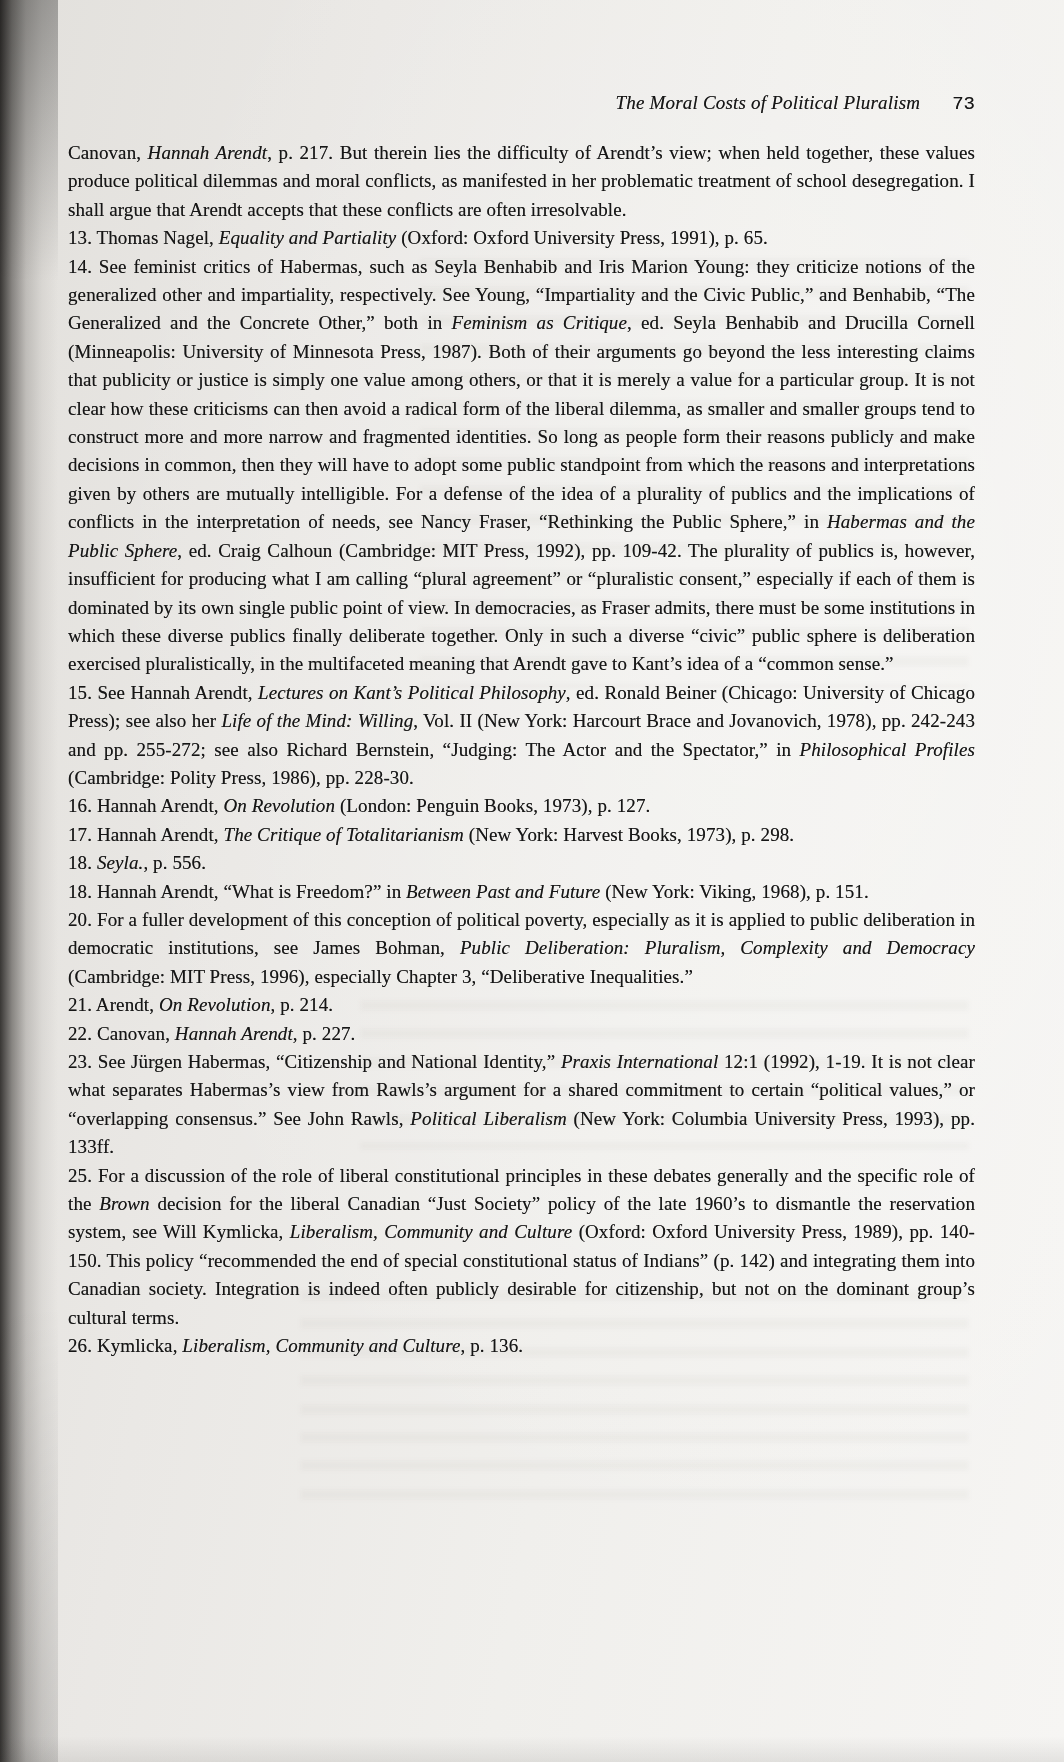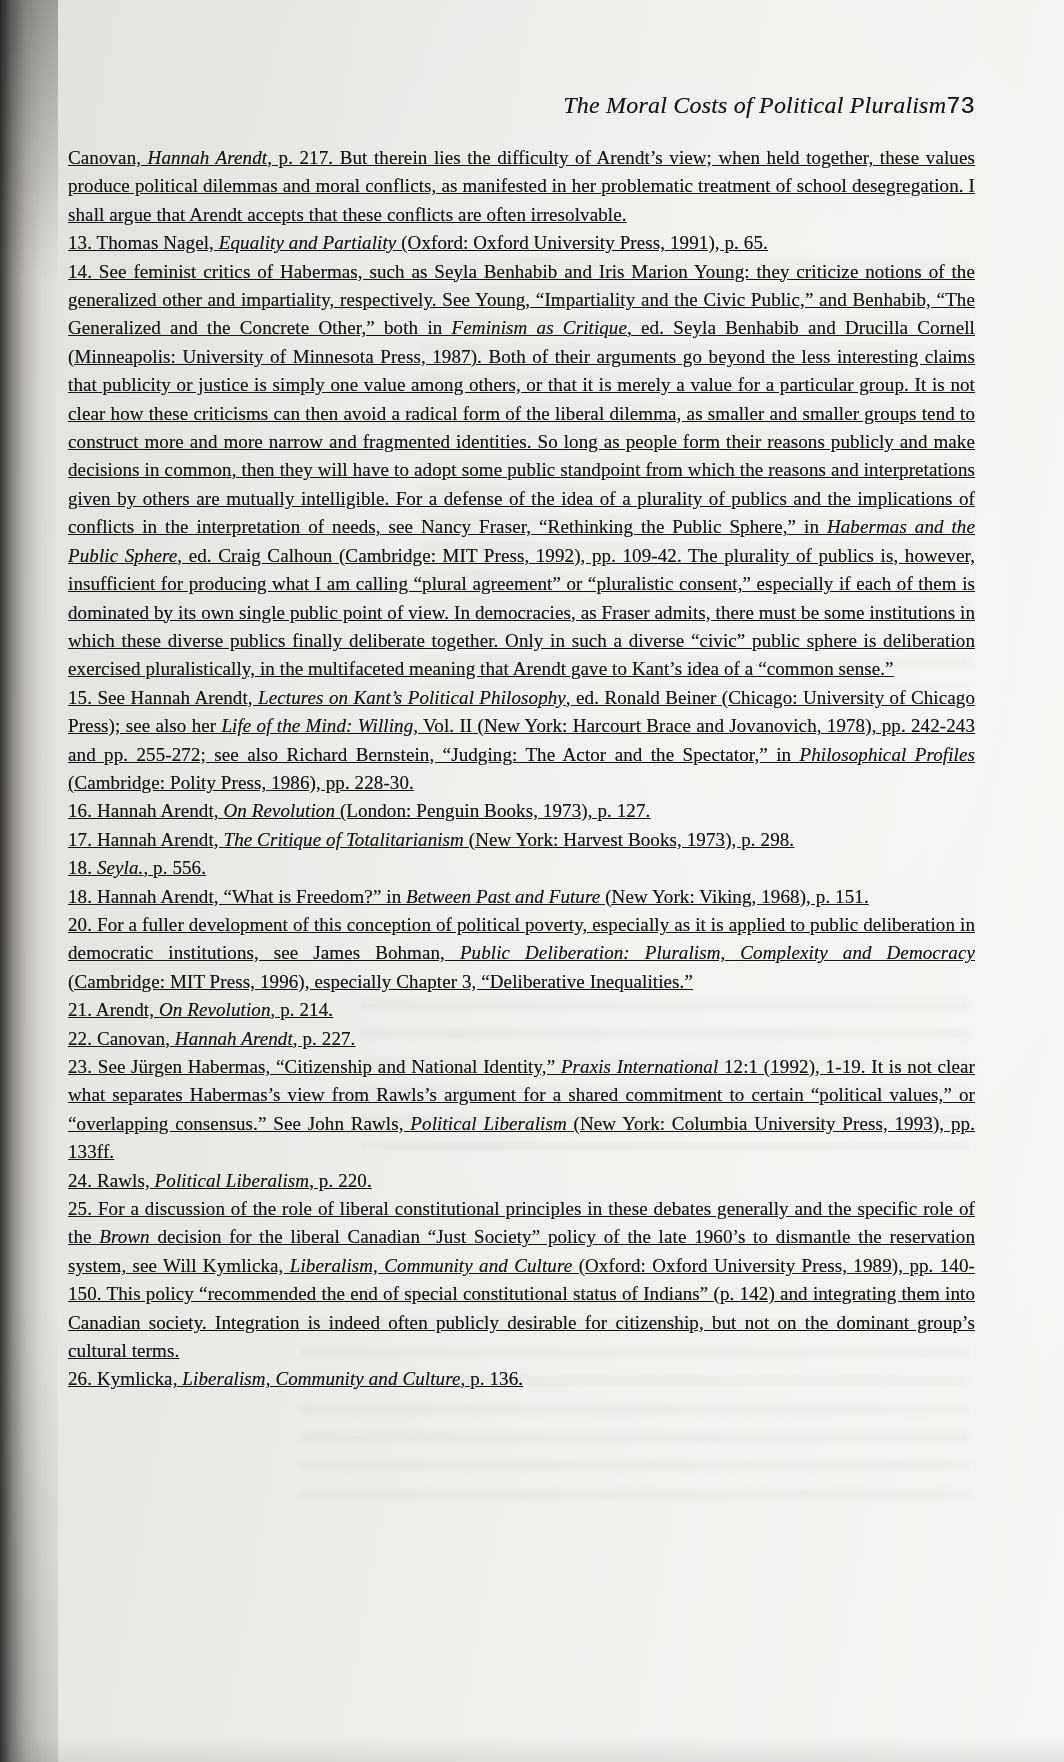--- a/index.html
+++ b/index.html
@@ -41,32 +41,32 @@
   }
   .ghost.g1{left:420px;right:95px;top:258px;height:430px;}
   .ghost.g2{left:360px;right:95px;top:1000px;height:150px;}
   .ghost.g3{left:300px;right:95px;top:1290px;height:210px;}
   .content{
     position:absolute;left:68px;right:89px;top:0;
     text-shadow:0 0 0.5px rgba(25,25,25,0.55);
   }
   .running-head{
     margin-top:92px;
-    display:flex;justify-content:flex-end;align-items:baseline;
-    font-size:24px;white-space:nowrap;
+    display:flex;justify-content:flex-end;align-items:baseline;gap:32px;
+    font-size:19px;white-space:nowrap;
   }
   .head-title{font-style:italic;letter-spacing:0.2px;}
   .head-page{font-style:normal;font-family:Liberation Mono, monospace;}
   .notes{
     margin-top:24px;
     font-size:19px;line-height:28.4px;
     text-align:justify;text-justify:inter-word;
     letter-spacing:0.1px;
   }
-  .notes p{margin:0;padding:0;text-decoration:underline;}
+  .notes p{margin:0;padding:0;}
   .notes i{font-style:italic;}
 </style>
 </head>
 <body>
 
 <div class="page">
   <div class="ghost g1"></div>
   <div class="ghost g2"></div>
   <div class="ghost g3"></div>
   <div class="gutter"></div>
@@ -83,18 +83,17 @@
         <p><span>14. </span><span>See feminist critics of Habermas, such as Seyla Benhabib and Iris Marion Young: they criticize notions of the generalized other and impartiality, respectively. See Young, “Impartiality and the Civic Public,” and Benhabib, “The Generalized and the Concrete Other,” both in </span><i>Feminism as Critique</i><span>, ed. Seyla Benhabib and Drucilla Cornell (Minneapolis: University of Minnesota Press, 1987). Both of their arguments go beyond the less interesting claims that publicity or justice is simply one value among others, or that it is merely a value for a particular group. It is not clear how these criticisms can then avoid a radical form of the liberal dilemma, as smaller and smaller groups tend to construct more and more narrow and fragmented identities. So long as people form their reasons publicly and make decisions in common, then they will have to adopt some public standpoint from which the reasons and interpretations given by others are mutually intelligible. For a defense of the idea of a plurality of publics and the implications of conflicts in the interpretation of needs, see Nancy Fraser, “Rethinking the Public Sphere,” in </span><i>Habermas and the Public Sphere</i><span>, ed. Craig Calhoun (Cambridge: MIT Press, 1992), pp. 109-42. The plurality of publics is, however, insufficient for producing what I am calling “plural agreement” or “pluralistic consent,” especially if each of them is dominated by its own single public point of view. In democracies, as Fraser admits, there must be some institutions in which these diverse publics finally deliberate together. Only in such a diverse “civic” public sphere is deliberation exercised pluralistically, in the multifaceted meaning that Arendt gave to Kant’s idea of a “common sense.”</span></p>
         <p><span>15. </span><span>See Hannah Arendt, </span><i>Lectures on Kant’s Political Philosophy</i><span>, ed. Ronald Beiner (Chicago: University of Chicago Press); see also her </span><i>Life of the Mind: Willing</i><span>, Vol. II (New York: Harcourt Brace and Jovanovich, 1978), pp. 242-243 and pp. 255-272; see also Richard Bernstein, “Judging: The Actor and the Spectator,” in </span><i>Philosophical Profiles</i><span> (Cambridge: Polity Press, 1986), pp. 228-30.</span></p>
         <p><span>16. </span><span>Hannah Arendt, </span><i>On Revolution</i><span> (London: Penguin Books, 1973), p. 127.</span></p>
         <p><span>17. </span><span>Hannah Arendt, </span><i>The Critique of Totalitarianism</i><span> (New York: Harvest Books, 1973), p. 298.</span></p>
         <p><span>18. </span><i>Seyla.</i><span>, p. 556.</span></p>
         <p><span>18. </span><span>Hannah Arendt, “What is Freedom?” in </span><i>Between Past and Future</i><span> (New York: Viking, 1968), p. 151.</span></p>
         <p><span>20. </span><span>For a fuller development of this conception of political poverty, especially as it is applied to public deliberation in democratic institutions, see James Bohman, </span><i>Public Deliberation: Pluralism, Complexity and Democracy</i><span> (Cambridge: MIT Press, 1996), especially Chapter 3, “Deliberative Inequalities.”</span></p>
         <p><span>21. </span><span>Arendt, </span><i>On Revolution</i><span>, p. 214.</span></p>
         <p><span>22. </span><span>Canovan, </span><i>Hannah Arendt</i><span>, p. 227.</span></p>
         <p><span>23. </span><span>See Jürgen Habermas, “Citizenship and National Identity,” </span><i>Praxis International</i><span> 12:1 (1992), 1-19. It is not clear what separates Habermas’s view from Rawls’s argument for a shared commitment to certain “political values,” or “overlapping consensus.” See John Rawls, </span><i>Political Liberalism</i><span> (New York: Columbia University Press, 1993), pp. 133ff.</span></p>
-        <p><span>24. </span><span>Rawls, </span><i>Political Liberalism</i><span>, p. 220.</span></p>
         <p><span>25. </span><span>For a discussion of the role of liberal constitutional principles in these debates generally and the specific role of the </span><i>Brown</i><span> decision for the liberal Canadian “Just Society” policy of the late 1960’s to dismantle the reservation system, see Will Kymlicka, </span><i>Liberalism, Community and Culture</i><span> (Oxford: Oxford University Press, 1989), pp. 140-150. This policy “recommended the end of special constitutional status of Indians” (p. 142) and integrating them into Canadian society. Integration is indeed often publicly desirable for citizenship, but not on the dominant group’s cultural terms.</span></p>
         <p><span>26. </span><span>Kymlicka, </span><i>Liberalism, Community and Culture</i><span>, p. 136.</span></p>
       </div>
   </div>
 </div>
 
 </body></html>

